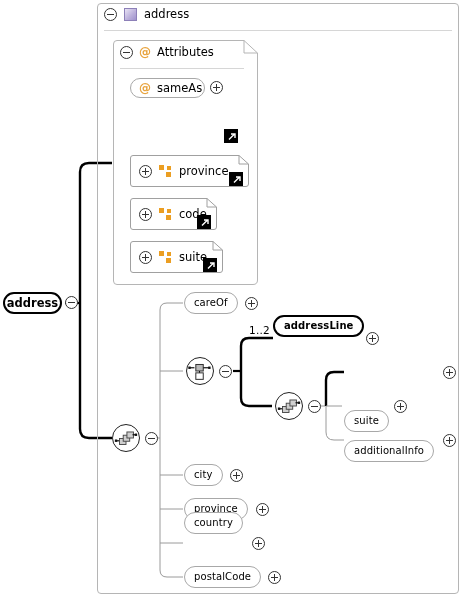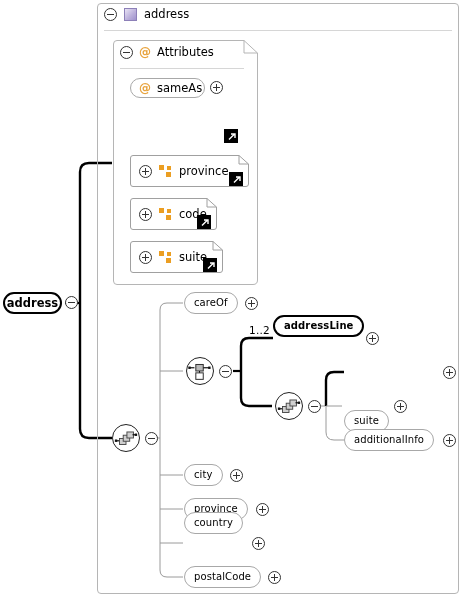--- a/index.html
+++ b/index.html
@@ -425,21 +425,21 @@
   </div>
   <span class="toggle" style="left:308px; top:400px;"></span>
 
   <span class="toggle plus" style="left:443px; top:366px;"></span>
 
   <div class="node optional" style="left:344px; top:395px;margin-top:15px;">
     <span class="node-label">suite</span>
   </div>
   <span class="toggle plus" style="left:394px; top:400px;"></span>
 
-  <div class="node optional" style="left:344px; top:429px;">
+  <div class="node optional" style="left:344px; top:440px;">
     <span class="node-label">additionalInfo</span>
   </div>
   <span class="toggle plus" style="left:443px; top:434px;"></span>
 
   <div class="node optional" style="left:184px; top:464px;">
     <span class="node-label">city</span>
   </div>
   <span class="toggle plus" style="left:230px; top:469px;"></span>
 
   <div class="node optional" style="left:184px; top:498px;">

